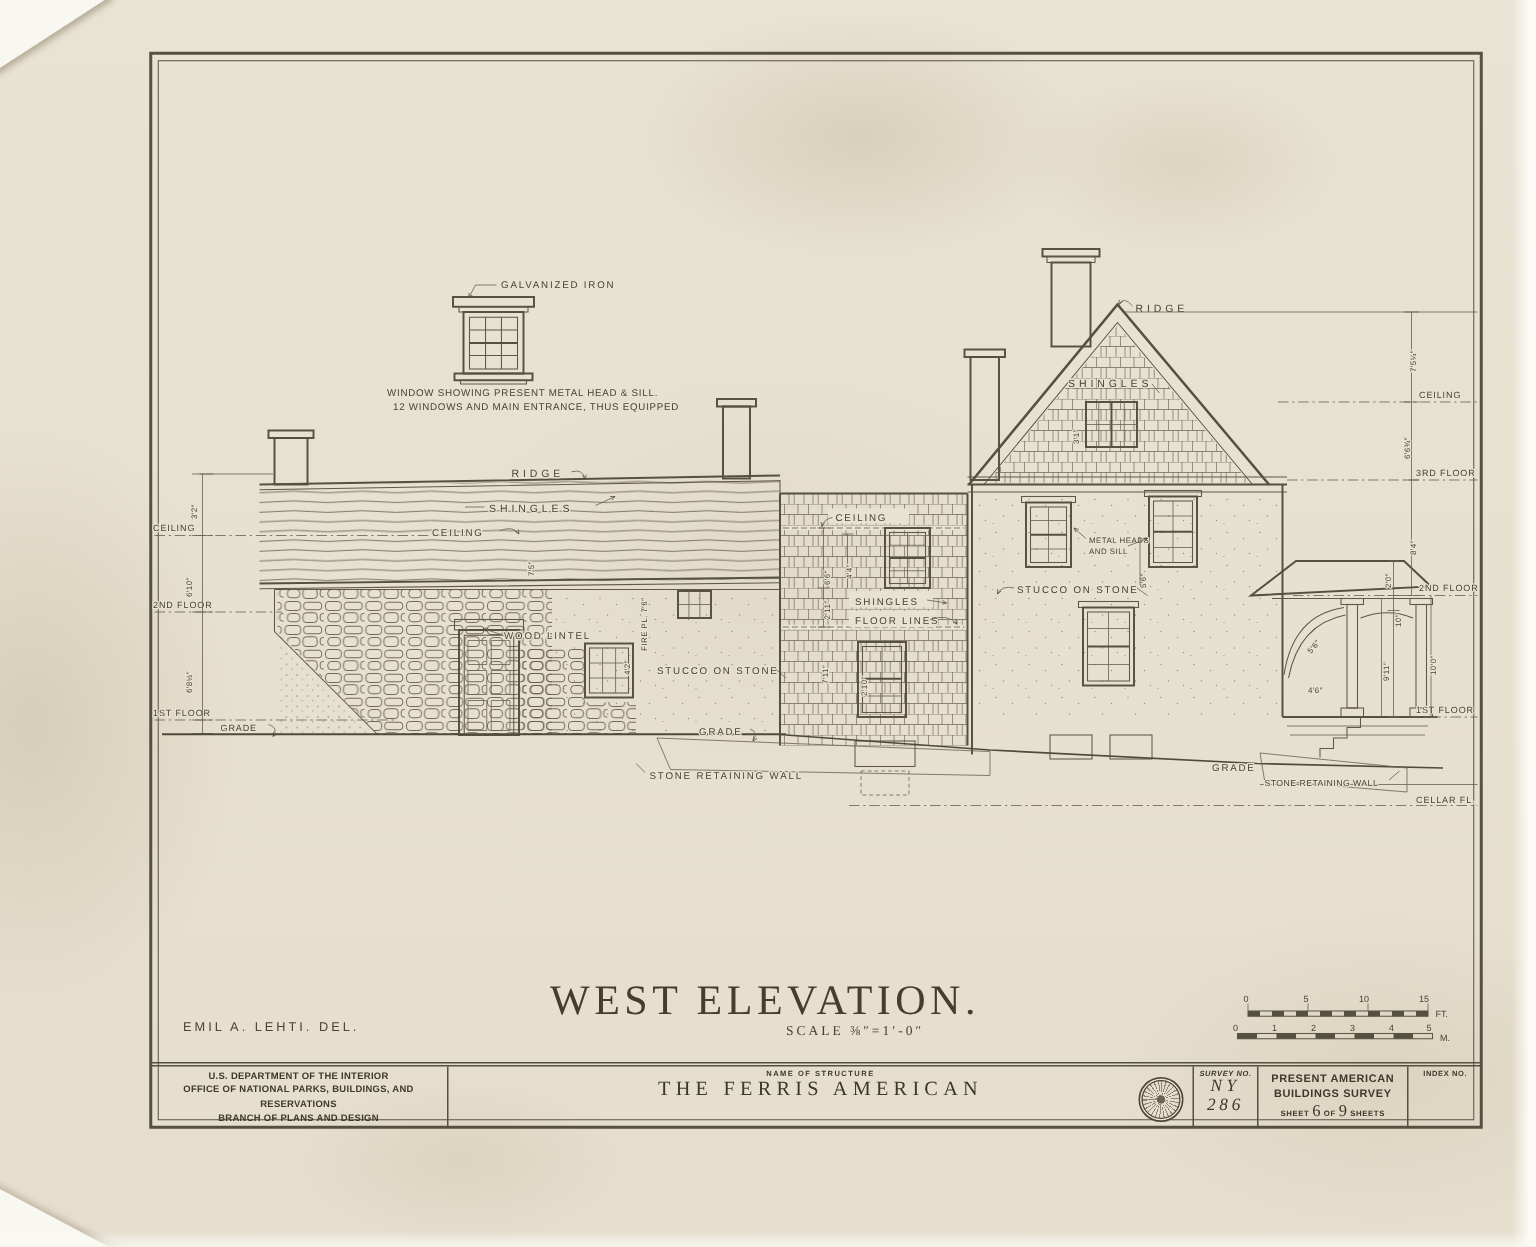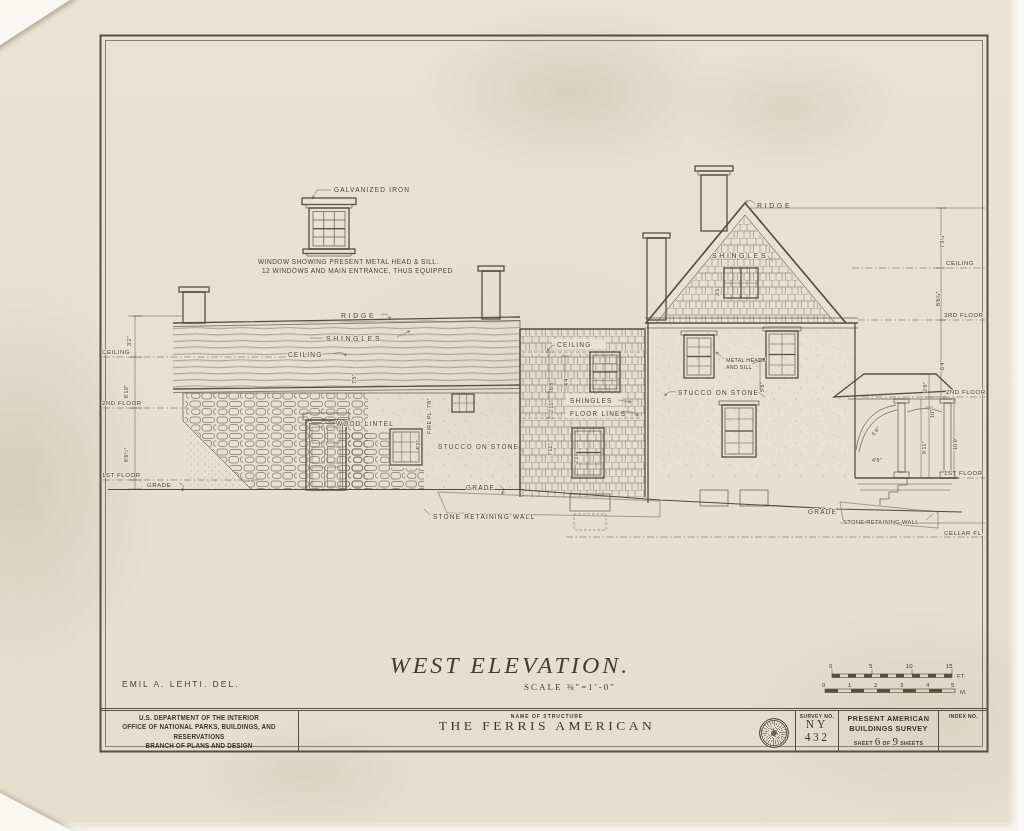--- a/index.html
+++ b/index.html
@@ -31,40 +31,40 @@
   .cap{font-size:6.5px;letter-spacing:.5px;}
   .ln1{stroke:#55503f;stroke-width:1.3;fill:none;}
   .ln2{stroke:#5f5847;stroke-width:.7;fill:none;}
   .ln3{stroke:#6a6353;stroke-width:.55;fill:none;}
   .dash{stroke-dasharray:7 2.5 1.5 2.5;}
   .dsh2{stroke-dasharray:4 2;}
   .under{stroke:#e8e2d2;stroke-width:3;fill:none;}
   
   .ov{position:absolute;color:#453e30;text-align:center;}
   .sheet-title{left:100px;top:652px;width:820px;text-align:center;
-    font-family:"Liberation Serif",serif;font-size:24px;letter-spacing:3px;font-style:italic;}
+    font-family:"Liberation Serif",serif;font-size:28px;letter-spacing:3px;}
   .scale-note{left:100px;top:682px;width:940px;text-align:center;
     font-family:"Liberation Serif",serif;font-size:9px;letter-spacing:2px;}
   .credit{left:122px;top:679px;font-size:8.5px;letter-spacing:2px;color:#4a4336;}
   
   .tb{position:absolute;left:100px;top:708px;width:888px;height:44px;box-sizing:border-box;
     border-top:3px double #55503f;display:flex;color:#3d382b;}
   .tb-cell{box-sizing:border-box;height:100%;position:relative;}
   .tb-cell+.tb-cell{border-left:1.4px solid #55503f;}
   .tb-dept{width:198px;display:flex;flex-direction:column;justify-content:center;text-align:center;
     font-size:6.3px;font-weight:bold;line-height:1.5;letter-spacing:.2px;}
   .tb-name{width:497px;text-align:center;}
   .tb-nos{font-size:5px;font-weight:bold;letter-spacing:1px;margin-top:2px;}
   .tb-structure{font-family:"Liberation Serif",serif;font-size:13.5px;letter-spacing:3.5px;line-height:1.1;}
   .tb-address{font-family:"Liberation Serif",serif;font-size:9.5px;letter-spacing:1px;white-space:pre;line-height:1.4;}
   .seal{position:absolute;right:6px;top:50%;margin-top:-14px;width:28px;height:28px;border-radius:50%;
     border:1.4px solid #4a4336;box-shadow:inset 0 0 0 1px #e8e2d2, inset 0 0 0 1.8px #4a4336;
     background:radial-gradient(circle at 50% 50%, #6c6452 2.5px, transparent 3px),
       repeating-conic-gradient(rgba(74,67,54,.55) 0 4deg, transparent 4deg 14deg);}
-  .tb-survey{width:43px;text-align:center;}
+  .tb-survey{width:43px;text-align:center;font-style:italic;}
   .tb-small{font-size:5px;font-weight:bold;letter-spacing:.4px;margin-top:2px;}
   .tb-ny{font-family:"Liberation Serif",serif;font-size:11.5px;letter-spacing:3px;line-height:1;}
   .tb-no{font-family:"Liberation Serif",serif;font-size:11.5px;letter-spacing:2.5px;line-height:1.1;}
   .tb-habs{width:100px;text-align:center;font-size:7.3px;font-weight:bold;letter-spacing:.4px;line-height:1.35;padding-top:3px;}
   .tb-sheet{font-size:5.2px;font-weight:bold;}
   .tb-sheet .big{font-family:"Liberation Serif",serif;font-size:11px;font-weight:normal;}
   .tb-index{width:50px;text-align:center;}
 </style>
 </head>
 <body>
@@ -412,21 +412,21 @@
     <div>BRANCH OF PLANS AND DESIGN</div>
   </div>
   <div class="tb-cell tb-name">
     <div class="tb-nos">NAME OF STRUCTURE</div>
     <div class="tb-structure">THE FERRIS AMERICAN</div>
     <div class="seal"></div>
   </div>
   <div class="tb-cell tb-survey">
     <div class="tb-small">SURVEY NO.</div>
     <div class="tb-ny">NY</div>
-    <div class="tb-no">432</div>
+    <div class="tb-no">286</div>
   </div>
   <div class="tb-cell tb-habs">
     <div>PRESENT AMERICAN</div>
     <div>BUILDINGS SURVEY</div>
     <div class="tb-sheet"><span>SHEET</span> <span class="big">6</span> <span>OF</span> <span class="big">9</span> <span>SHEETS</span></div>
   </div>
   <div class="tb-cell tb-index">
     <div class="tb-small">INDEX NO.</div>
   </div>
 </div>

